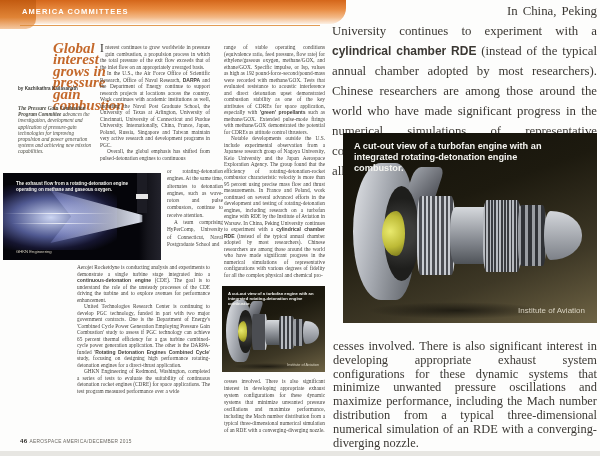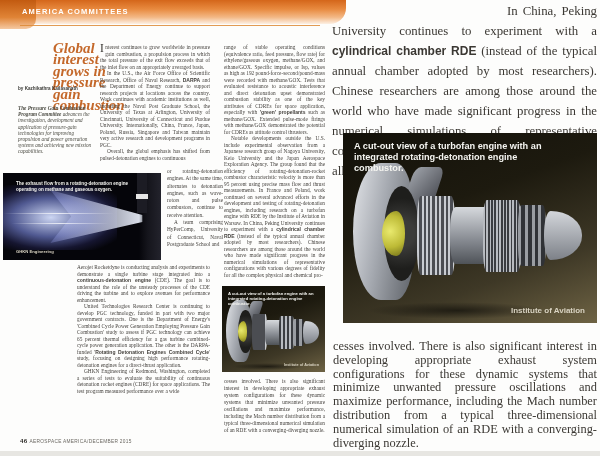--- a/index.html
+++ b/index.html
@@ -29,21 +29,21 @@
   .col p.ind{text-indent:7px;}
   .dropcap{float:left;font-size:11.5px;line-height:9.5px;padding-right:1.5px;color:#33302c;}
   .c1top{left:100px;top:44px;width:110px;height:128px;}
   .strip{left:167px;top:168px;width:56px;height:106px;line-height:7.3px;}
   .c1bot{left:77px;top:264px;width:133px;height:170px;}
   .c2{left:224px;top:44px;width:101px;height:240px;}
   .c2end{left:224px;top:378px;width:101px;height:62px;line-height:7.0px;}
   
   .photo{position:absolute;overflow:hidden;}
   .ph-cap{position:absolute;color:#f4f4f0;font-family:"Liberation Sans",sans-serif;font-weight:bold;}
-  .ph-credit{position:absolute;color:#d9d3c2;font-family:"Liberation Sans",sans-serif;font-weight:bold;}
+  .ph-credit{position:absolute;color:#d9d3c2;font-family:"Liberation Sans",sans-serif;}
   
   .exhaust{left:3px;top:173px;width:158px;height:87px;background:#05050a;}
   .x-glow{position:absolute;left:-8%;top:14%;width:80%;height:74%;
     background:radial-gradient(ellipse at 48% 50%, rgba(215,225,255,.95) 0%, rgba(130,145,235,.6) 42%, rgba(70,70,160,.25) 68%, transparent 86%);}
   .x-cone{position:absolute;left:30%;top:10%;width:60%;height:80%;
     background:linear-gradient(90deg, rgba(150,160,245,.25), rgba(240,245,255,.95));
     clip-path:polygon(97% 48%, 0% 12%, 22% 50%, 0% 88%, 97% 58%);}
   .x-streak{position:absolute;height:1px;background:linear-gradient(90deg,rgba(255,255,255,0),rgba(255,255,255,.75),rgba(255,255,255,0));}
   .x-rig{position:absolute;right:0;top:0;width:14%;height:100%;
     background:linear-gradient(90deg,rgba(20,20,28,0), #15151c 40%, #23232c);}

